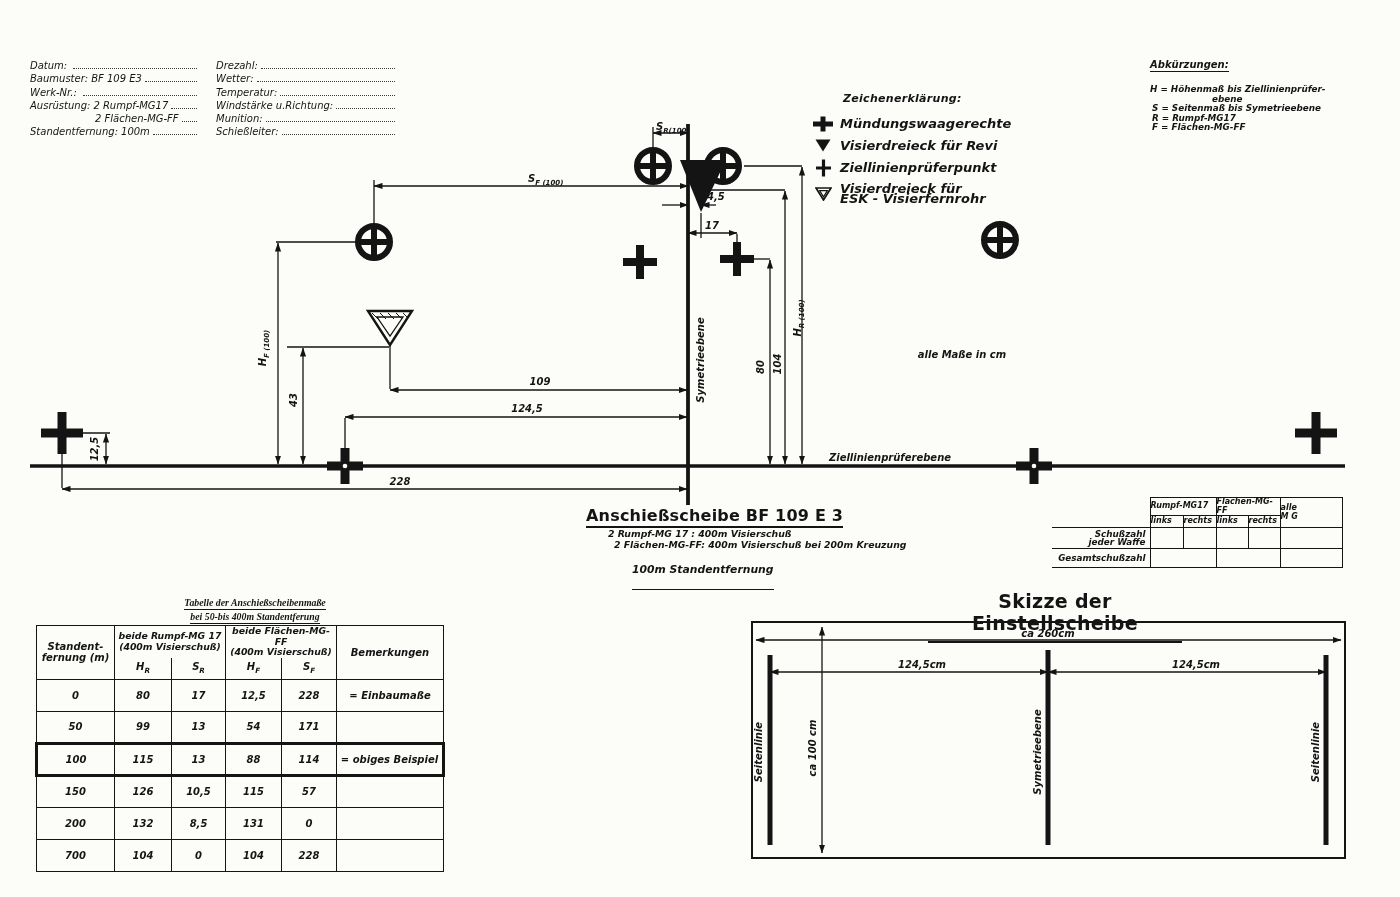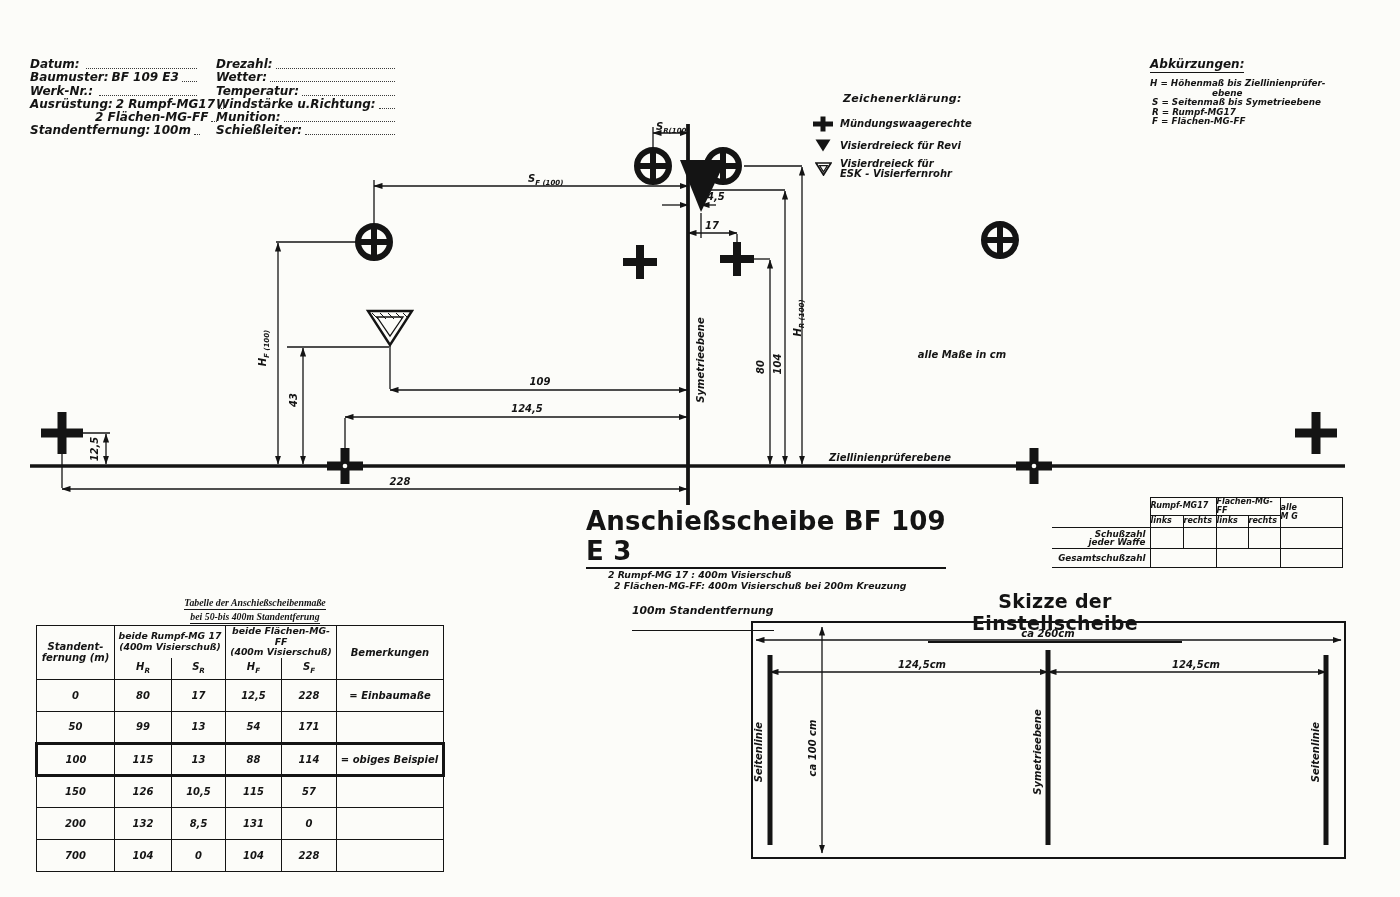--- a/index.html
+++ b/index.html
@@ -3,44 +3,44 @@
 <meta charset="utf-8">
 <style>
   html,body{margin:0;padding:0;}
   .page{position:relative;width:1400px;height:897px;background:#fcfcf9;color:#141414;
         font-family:"DejaVu Sans",sans-serif;overflow:hidden;}
   .art{position:absolute;left:0;top:0;}
   .art text{fill:#141414;font-weight:700;font-style:italic;font-size:10px;font-family:"DejaVu Sans",sans-serif;}
   .art .thin{stroke:#141414;stroke-width:1.3;}
   .art .thick{stroke:#141414;}
   
-  .form{position:absolute;font-size:12px;font-weight:700;font-style:italic;}
+  .form{position:absolute;font-size:10px;font-weight:400;font-style:italic;}
   .form .frow{display:flex;align-items:flex-end;height:13.2px;white-space:nowrap;}
   .flabel{flex:none;}
   .fvalue{flex:none;margin-left:3px;}
   .dots{flex:1;border-bottom:1.3px dotted #3a3a3a;margin:0 1px 2px 3px;min-width:6px;}
   .indent1{padding-left:62px;}
   .form-left{left:30px;top:58px;width:168px;}
   .form-right{left:216px;top:58px;width:180px;}
   
   .abbrev{position:absolute;left:1150px;top:53px;width:240px;font-style:italic;font-weight:700;}
-  .abbrev-title{font-size:12px;border-bottom:1.6px solid #141414;display:inline-block;padding-bottom:1px;margin-bottom:6px;}
+  .abbrev-title{font-size:10px;border-bottom:1.6px solid #141414;display:inline-block;padding-bottom:1px;margin-bottom:13px;}
   .abbrev-line{font-size:8.8px;line-height:9.6px;}
   .abbrev-line.i2{padding-left:62px;}
   .abbrev-line.i3{padding-left:2px;}
   .abbrev-line.i4{padding-left:2px;}
   
   .legend{position:absolute;left:806px;top:92px;width:300px;font-style:italic;font-weight:700;}
   .legend-title{font-size:11px;margin:0 0 11px 37px;letter-spacing:.3px;}
   .lrow{display:flex;align-items:center;margin-bottom:7px;}
   .licon{flex:none;width:34px;display:flex;justify-content:center;}
-  .ltext{font-size:10px;line-height:9.6px;}
+  .ltext{font-size:13px;line-height:9.6px;}
   
   .titleblock{position:absolute;left:586px;top:506px;width:360px;}
-  .tb-main{font-size:26px;font-weight:700;letter-spacing:.2px;display:inline-block;
+  .tb-main{font-size:16px;font-weight:700;letter-spacing:.2px;display:inline-block;
            border-bottom:2.4px solid #141414;padding-bottom:1px;}
   .tb-sub{font-size:9.3px;font-weight:700;font-style:italic;margin-left:22px;line-height:11px;}
   .tb-sub2{margin-left:28px;}
   .tb-dist{font-size:10.8px;font-weight:700;font-style:italic;margin:13px 0 16px 46px;display:inline-block;
            border-bottom:1.8px solid #141414;padding-bottom:13px;}
   
   .shots{position:absolute;left:1052px;top:497px;border-collapse:collapse;table-layout:fixed;
          font-style:italic;font-weight:700;}
   .shots td{padding:0;vertical-align:middle;font-size:8px;line-height:8.6px;}
   .shots td.bc{border:1.6px solid #141414;}
@@ -275,20 +275,30 @@
           <svg width="16" height="13" viewBox="0 0 16 13">
             <path d="M0.5,0.5 H15.5 L8,12.5 Z" fill="#141414"></path>
           </svg>
         </span>
       <div class="ltext">
           <div>Visierdreieck für Revi</div>
         </div>
     </div>
     <div class="lrow">
       <span class="licon">
+          <svg width="17" height="18" viewBox="0 0 17 18">
+            <path d="M1,9 H16 M8.5,0.5 V17.5" stroke="#141414" stroke-width="3.2" fill="none"></path>
+          </svg>
+        </span>
+      <div class="ltext">
+          <div>Ziellinienprüferpunkt</div>
+        </div>
+    </div>
+    <div class="lrow">
+      <span class="licon">
           <svg width="17" height="14" viewBox="0 0 17 14">
             <path d="M1,1 H16 L8.5,13 Z" fill="none" stroke="#141414" stroke-width="1.7"></path>
             <path d="M4.6,3.6 H12.4 L8.5,9.8 Z" fill="none" stroke="#141414" stroke-width="1.2"></path>
           </svg>
         </span>
       <div class="ltext">
           <div>Visierdreieck für</div>
           <div>ESK - Visierfernrohr</div>
         </div>
     </div>

